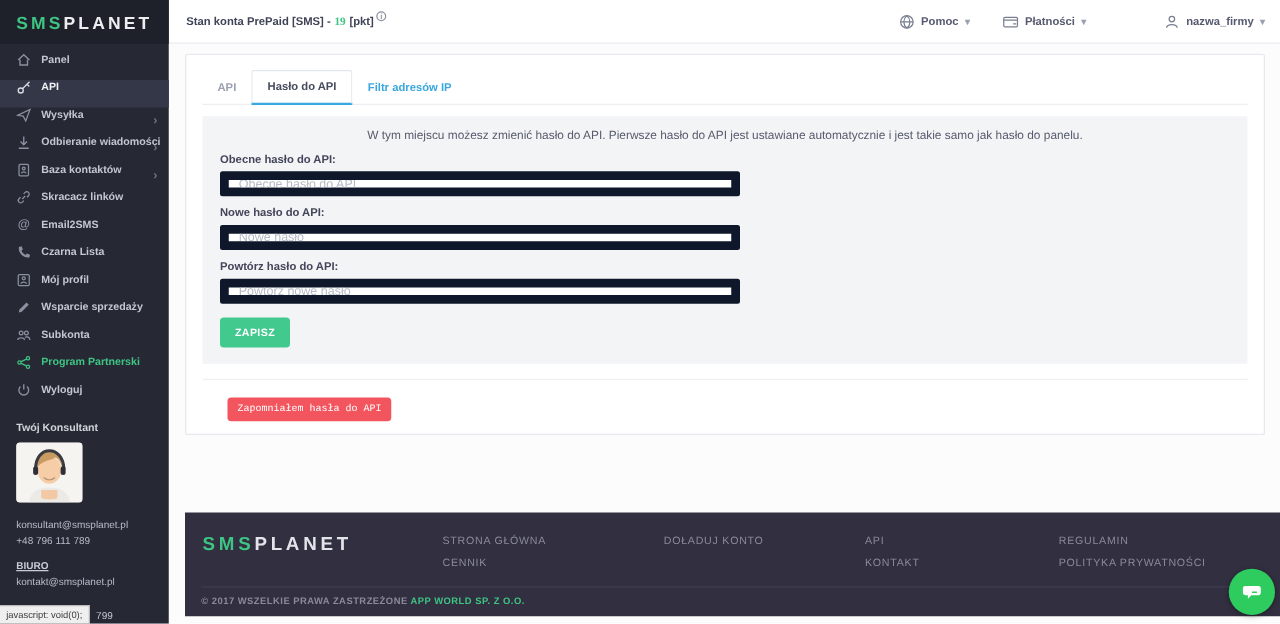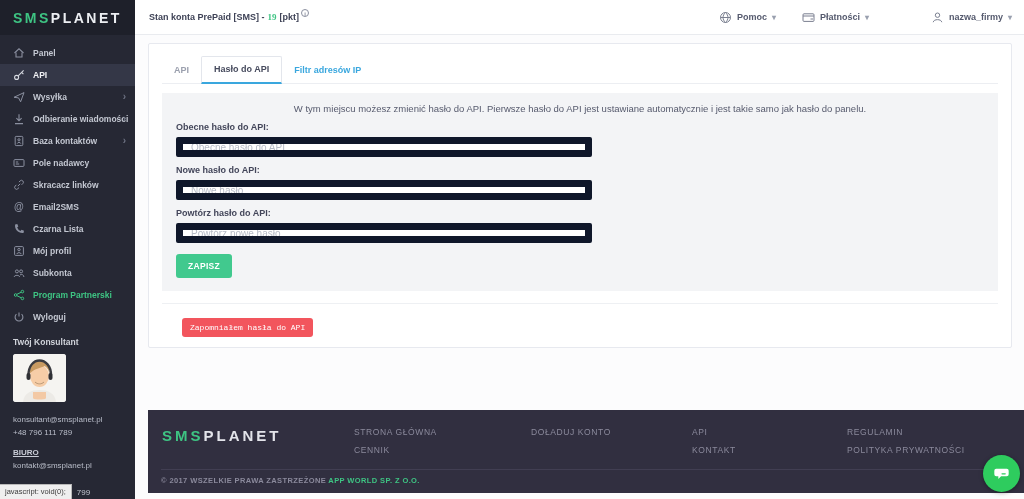--- a/index.html
+++ b/index.html
@@ -5,21 +5,21 @@
   * { margin:0; padding:0; box-sizing:border-box; }
   html,body { width:1024px; height:499px; overflow:hidden; }
   body { font-family:"Liberation Sans", sans-serif; display:flex; background:#fff; position:relative; }
 
   
   .sidebar { width:135px; min-width:135px; background:#262834; color:#c3c7d1; display:flex; flex-direction:column; position:relative; z-index:3; }
   .logo-strip { height:35px; background:#1e202a; display:flex; align-items:center; padding-left:13px; cursor:pointer; }
   .logo-text { font-size:14px; font-weight:bold; letter-spacing:2.5px; }
   .logo-sms { color:#3ec483; } .logo-planet { color:#eceef2; }
   .nav { padding-top:7px; }
-  .nav-item { height:22px; display:flex; align-items:center; padding-left:13px; position:relative; cursor:pointer; font-size:8.5px; font-weight:bold; color:#c3c7d1; }
+  .nav-item { height:22px; display:flex; align-items:flex-start; padding-left:13px; position:relative; cursor:pointer; font-size:8.5px; font-weight:bold; color:#c3c7d1; }
   .nav-item .ico { width:12px; height:12px; margin-right:8px; color:#8b90a0; flex:none; display:flex; align-items:center; justify-content:center; }
   .nav-item .ico svg { width:12px; height:12px; }
   .nav-item.active { background:#343747; color:#f0f1f4; }
   .nav-item.active .ico { color:#d6d9e0; }
   .nav-item.green, .nav-item.green .ico { color:#3ec483; }
   .chev { position:absolute; right:9px; top:50%; transform:translateY(-50%); color:#6e7384; font-size:10px; line-height:1; }
   .ico-text { font-size:10px; font-weight:bold; line-height:12px; }
 
   .consultant { padding:9px 13px 0; }
   .consultant-h { font-size:8.5px; font-weight:bold; color:#d0d3da; }
@@ -126,29 +126,20 @@
             <circle cx="6" cy="4.8" r="1.1"></circle>
             <path d="M4.2 8.6c.4-1.6 3.2-1.6 3.6 0"></path>
           </svg>
         </span>
       <span>Baza kontaktów</span>
       <span class="chev">›</span>
     </div>
     <div class="nav-item">
       <span class="ico">
           <svg viewBox="0 0 12 12" fill="none" stroke="currentColor" stroke-width="1">
-            <rect x="1" y="2.6" width="10" height="6.8" rx="1"></rect>
-            <path d="M2.8 5h2.4M2.8 7h3.4"></path>
-          </svg>
-        </span>
-      <span>Pole nadawcy</span>
-    </div>
-    <div class="nav-item">
-      <span class="ico">
-          <svg viewBox="0 0 12 12" fill="none" stroke="currentColor" stroke-width="1">
             <path d="M4.8 7.2l2.4-2.4M3.4 5.8 2.2 7a1.9 1.9 0 0 0 2.7 2.7l1.2-1.2M5.9 3.1 7.1 1.9a1.9 1.9 0 0 1 2.7 2.7L8.6 5.8"></path>
           </svg>
         </span>
       <span>Skracacz linków</span>
     </div>
     <div class="nav-item">
       <span class="ico ico-text">@</span>
       <span>Email2SMS</span>
     </div>
     <div class="nav-item">
@@ -161,20 +152,28 @@
     </div>
     <div class="nav-item">
       <span class="ico">
           <svg viewBox="0 0 12 12" fill="none" stroke="currentColor" stroke-width="1">
             <rect x="1.6" y="1.6" width="8.8" height="8.8" rx="1"></rect>
             <circle cx="6" cy="4.6" r="1.2"></circle>
             <path d="M3.8 9c.3-1.8 4.1-1.8 4.4 0"></path>
           </svg>
         </span>
       <span>Mój profil</span>
+    </div>
+    <div class="nav-item">
+      <span class="ico">
+          <svg viewBox="0 0 12 12" fill="currentColor">
+            <path d="M2 10l.6-2.4 5.6-5.6 1.8 1.8-5.6 5.6Z"></path>
+          </svg>
+        </span>
+      <span>Wsparcie sprzedaży</span>
     </div>
     <div class="nav-item">
       <span class="ico">
           <svg viewBox="0 0 12 12" fill="none" stroke="currentColor" stroke-width="1">
             <circle cx="3.9" cy="4.4" r="1.5"></circle>
             <circle cx="8.1" cy="4.4" r="1.5"></circle>
             <path d="M1.2 10c0-2.2 5.4-2.2 5.4 0M7 7.9c1.7-.9 3.9-.2 3.9 2.1"></path>
           </svg>
         </span>
       <span>Subkonta</span>

